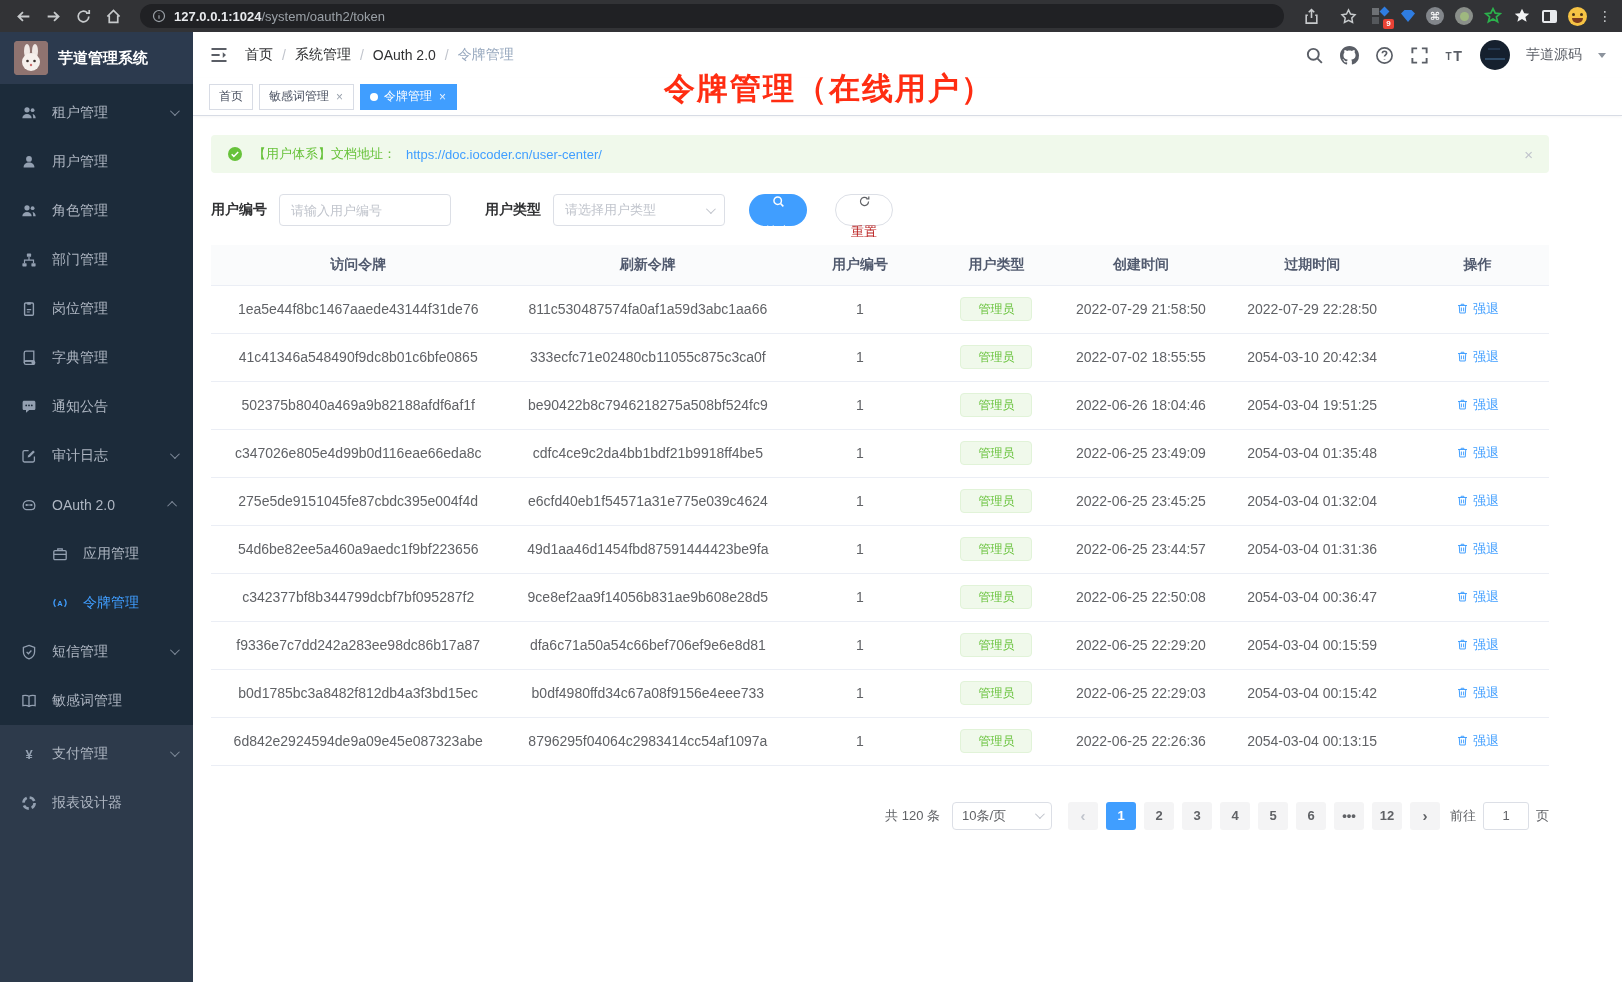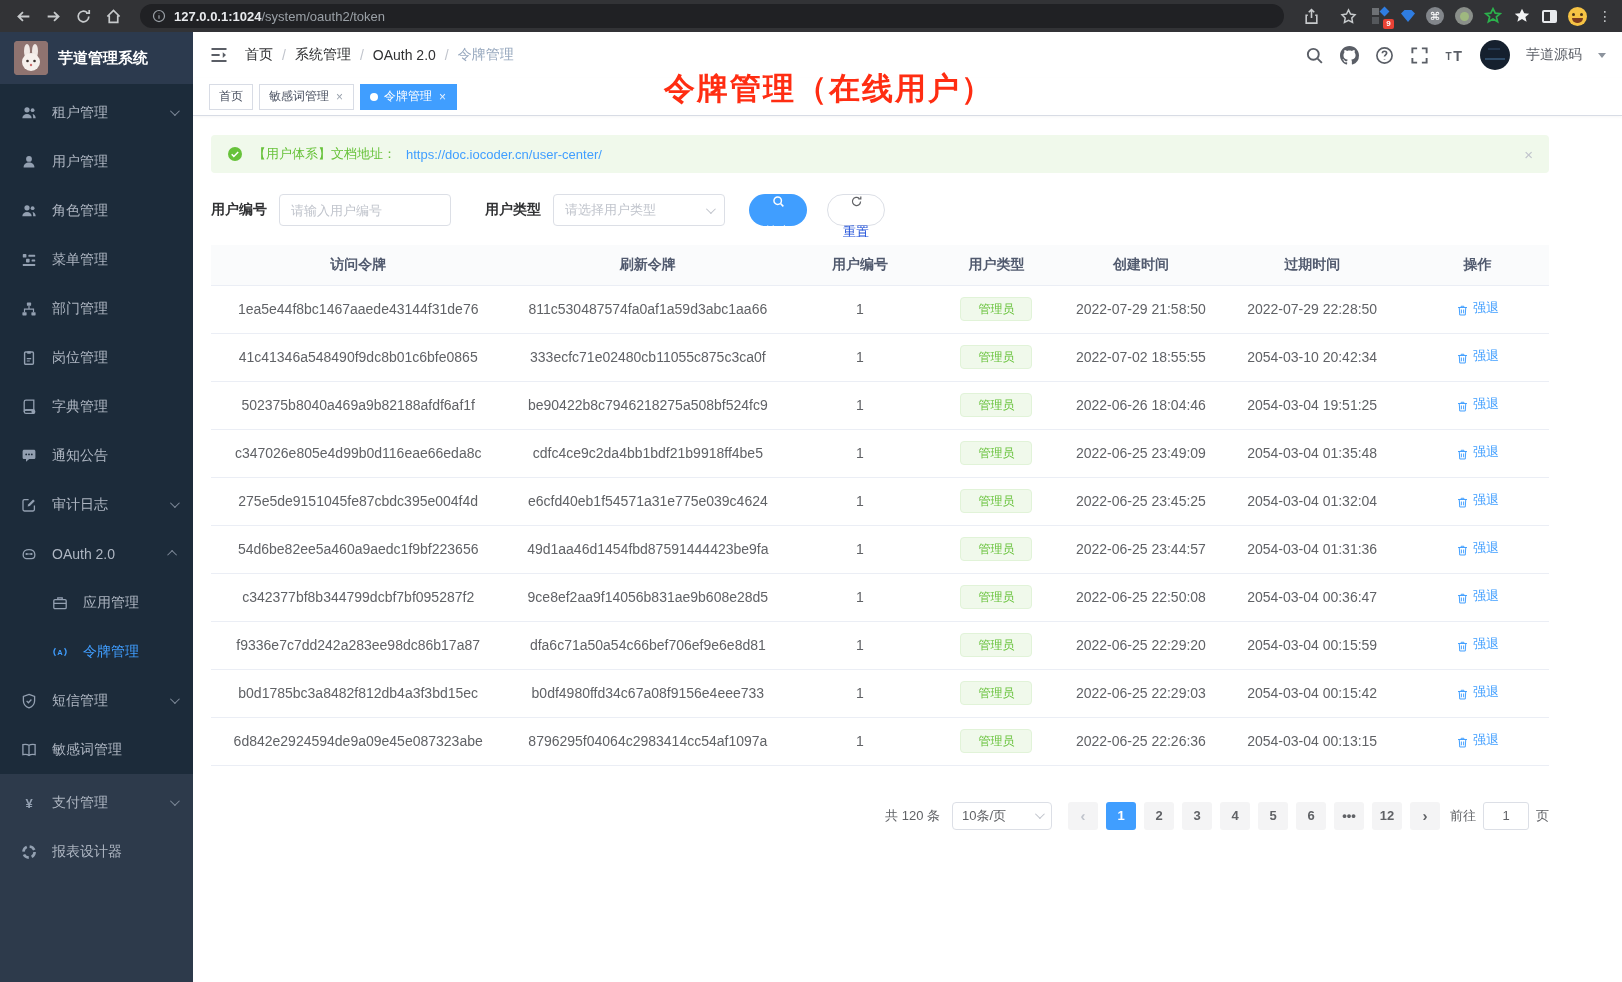--- a/index.html
+++ b/index.html
@@ -92,30 +92,30 @@
   .f-label { font-weight:bold; color:#303133; font-size:14px; margin-right:2px; }
   .f-input, .f-select { width:172px; height:32px; border:1px solid #dcdfe6; border-radius:4px; font-size:13px; padding:0 11px; color:#606266; background:#fff; display:flex; align-items:center; }
   .f-input::placeholder { color:#c0c4cc; }
   .f-input { outline:none; font-family:inherit; }
   .f-select { cursor:pointer; justify-content:space-between; }
   .f-select .ph { color:#c0c4cc; }
   .sel-chev { width:7px; height:7px; border-right:1.3px solid #c0c4cc; border-bottom:1.3px solid #c0c4cc; transform:rotate(45deg) translateY(-2px); }
   .f-gap { width:14px; }
   .btn { height:32px; border-radius:16px; font-size:13px; display:inline-flex; align-items:center; gap:15px; padding:0 15px; cursor:pointer; border:1px solid transparent;flex-direction:column; }
   .btn-primary { background:#409eff; color:#fff; margin-left:14px; }
-  .btn-plain { background:#fff; color:#1d4ed8; border-color:#dcdfe6; margin-left:10px; }
+  .btn-plain { background:#fff; color:#b91c1c; border-color:#dcdfe6; margin-left:18px; }
   .btn .bico { width:13px; height:13px; }
 
   
   .data-table { width:100%; border-collapse:collapse; margin-top:19px; table-layout:fixed; }
   .data-table th { height:40px; background:#fafbfc; color:#515a6e; font-weight:bold; font-size:14px; text-align:center; }
   .data-table td { height:48px; color:#606266; font-size:14px; text-align:center; border-bottom:1px solid #ebeef5; white-space:nowrap; overflow:hidden; }
   .data-table thead tr { border-bottom:1px solid #ebeef5; }
   .badge { display:inline-block; padding:0 17px; line-height:22px; font-size:12px; color:#67c23a; background:#f0f9eb; border:1px solid #e1f3d8; border-radius:4px; }
-  .action-link { display:inline-flex; align-items:flex-end; gap:4px; color:#409eff; font-size:13px; cursor:pointer; }
+  .action-link { display:inline-flex; align-items:center; gap:4px; color:#409eff; font-size:13px; cursor:pointer; }
   .action-link .bico { width:13px; height:13px; }
 
   
   .pagination { display:flex; align-items:center; justify-content:flex-end; margin-top:36px; gap:8px; color:#606266; font-size:13px; }
   .pg-total { margin-right:4px; }
   .pg-size { width:100px; height:28px; border:1px solid #dcdfe6; border-radius:4px; display:flex; align-items:center; justify-content:space-between; padding:0 9px; cursor:pointer; margin-right:8px; color:#606266; }
   .pg-btn { min-width:30px; height:28px; border:none; border-radius:3px; background:#f4f4f5; color:#606266; font-size:13px; font-weight:600; display:inline-flex; align-items:center; justify-content:center; cursor:pointer; padding:0 4px; font-family:inherit; }
   .pg-btn.active { background:#409eff; color:#fff; }
   .pg-btn.nav { font-size:15px; }
   .pg-btn.disabled { color:#c0c4cc; cursor:default; }
@@ -248,32 +248,20 @@
               <circle cx="6" cy="4.8" r="2.6"></circle>
               <path d="M1.3 13.2c0-2.6 2.1-4.3 4.7-4.3s4.7 1.7 4.7 4.3z"></path>
               <circle cx="11.6" cy="5.2" r="1.9"></circle>
               <path d="M11.6 9c1.9.5 3.1 2 3.1 4.2h-2.5c0-1.8-.2-3.2-.6-4.2z"></path>
             </svg>
           </span>
           <span class="mi-label">角色管理</span>
         </div>
         <div class="menu-item">
           <span class="icon ">
-            <svg viewBox="0 0 16 16" fill="currentColor">
-              <rect x="1.8" y="2" width="3.6" height="3.6" rx=".7"></rect>
-              <rect x="7.4" y="2.8" width="6.8" height="2" rx=".6"></rect>
-              <rect x="5" y="6.8" width="3.6" height="3.6" rx=".7"></rect>
-              <rect x="10.6" y="7.6" width="3.6" height="2" rx=".6"></rect>
-              <rect x="1.8" y="12" width="12.4" height="2" rx=".6"></rect>
-            </svg>
-          </span>
-          <span class="mi-label">菜单管理</span>
-        </div>
-        <div class="menu-item">
-          <span class="icon ">
             <svg viewBox="0 0 16 16">
               <rect x="5.9" y="1.6" width="4.2" height="3.2" rx=".6" fill="currentColor"></rect>
               <rect x="1.4" y="11.2" width="4.2" height="3.2" rx=".6" fill="currentColor"></rect>
               <rect x="10.4" y="11.2" width="4.2" height="3.2" rx=".6" fill="currentColor"></rect>
               <path d="M8 4.8v3.4M3.5 11.2V8.2h9v3" fill="none" stroke="currentColor" stroke-width="1.2"></path>
             </svg>
           </span>
           <span class="mi-label">部门管理</span>
         </div>
         <div class="menu-item">

